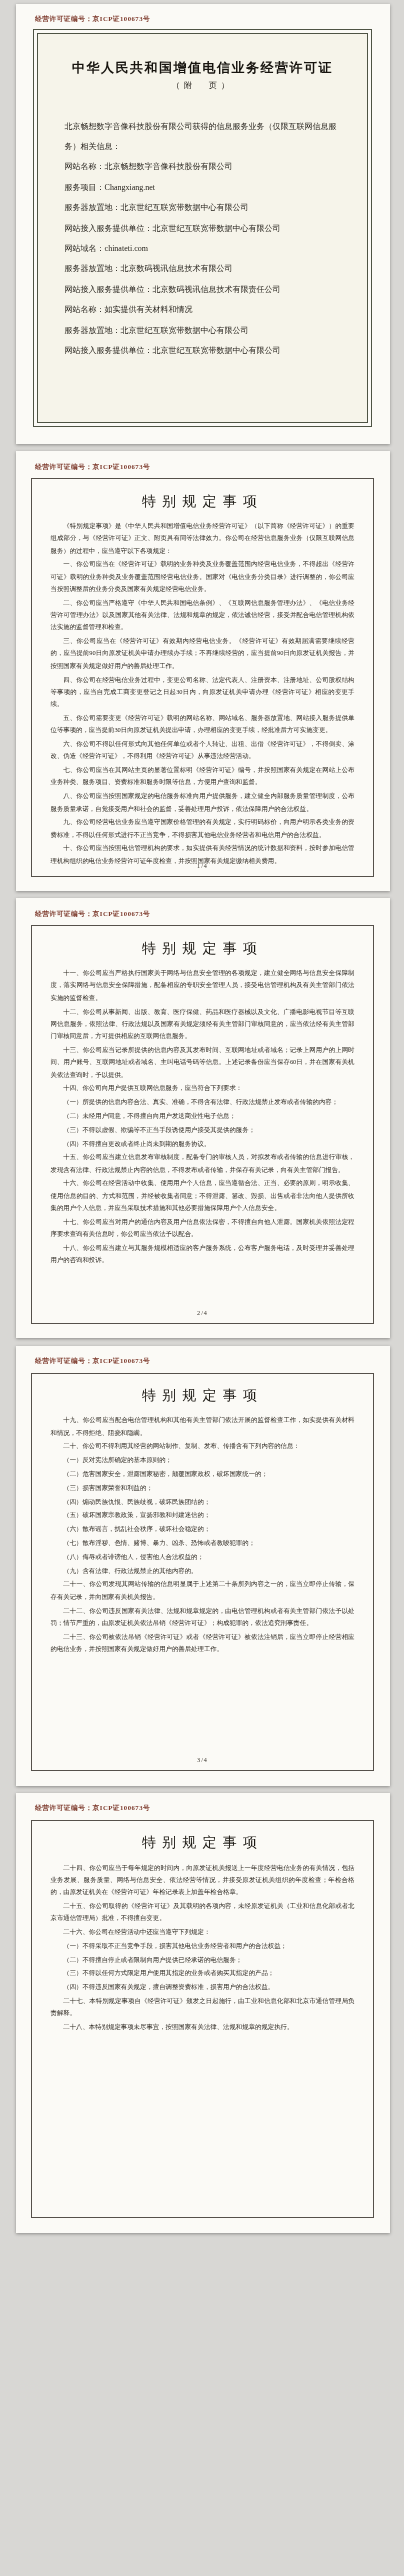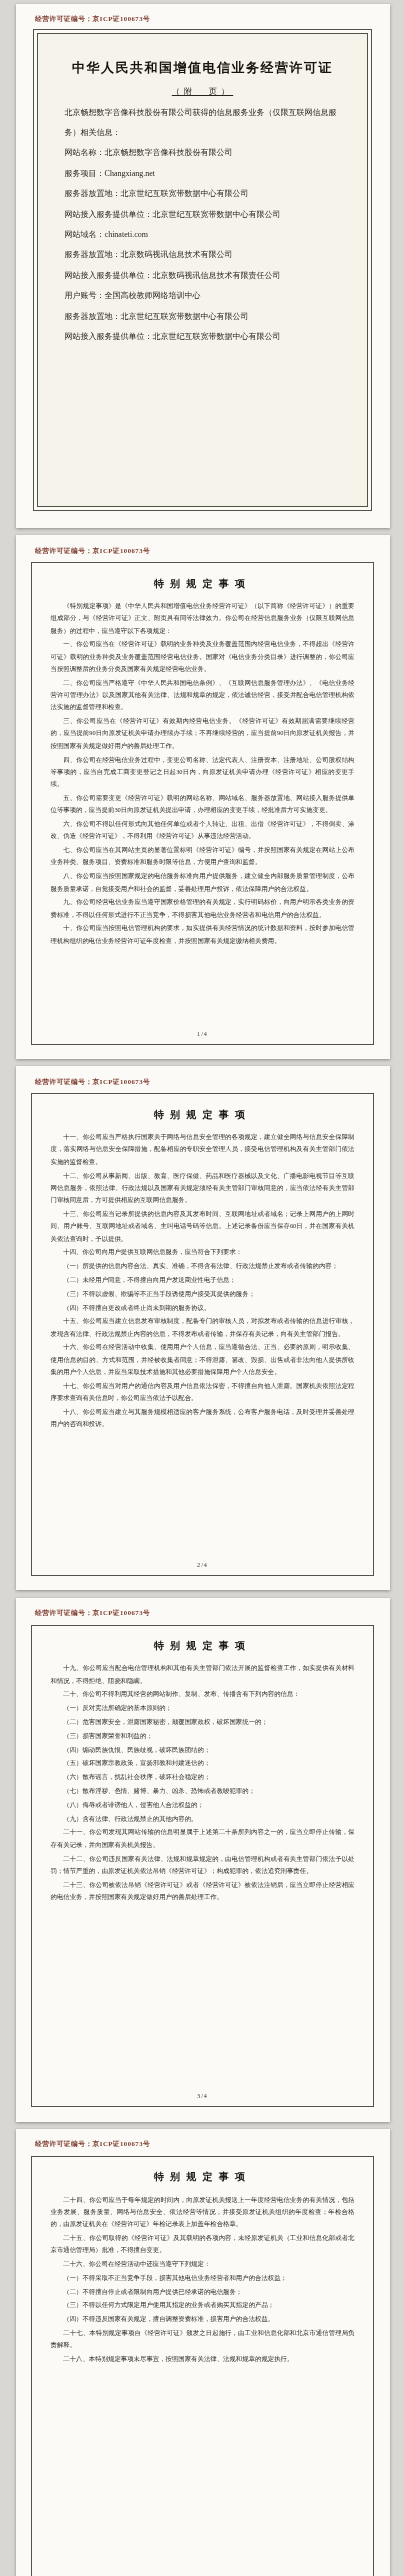--- a/index.html
+++ b/index.html
@@ -8,21 +8,21 @@
     width: 405px;
     background: #d8d7d4;
     font-family: "Liberation Serif", "DejaVu Serif", serif;
     color: #26221c;
   }
   .doc { padding: 4.1px 0 3.1px; }
 
   .page {
     position: relative;
     width: 374px;
-    height: 524px;
+    height: 440px;
     margin: 0 auto 7.2px;
     background: #fbfaf6;
     box-shadow: 0 1px 3.1px rgba(0,0,0,0.35);
   }
 
   .license-no {
     position: absolute;
     top: 11.3px;
     left: 19.6px;
     font-size: 6.7px;
@@ -49,26 +49,25 @@
     margin: 0;
     text-align: center;
     font-size: 13px;
     font-weight: bold;
     letter-spacing: 1.5px;
     color: #16130e;
   }
   .cert-subtitle {
     text-align: center;
     font-size: 8.2px;
-    margin-top: 9px;
+    margin-top: 3px;
     letter-spacing: 4.1px;
     color: #26221c;
-    text-decoration: underline;
-  }
-  .cert-body { margin-top: 6px; }
+  }
+  .cert-body { margin-top: 26px; }
   .cert-body p {
     margin: 0;
     font-size: 8px;
     line-height: 2.55;
     text-align: left;
     color: #26221c;
     word-break: break-all;
   }
 
   
@@ -76,22 +75,22 @@
     position: absolute;
     top: 27px; left: 15.5px; right: 15.5px; bottom: 14.4px;
     border: 0.5px solid #55504a;
     background: #fbfaf6;
     padding: 13.4px 18.5px 25px;
     overflow: hidden;
   }
   .reg-title {
     margin: 0 0 9.3px;
     text-align: center;
-    font-size: 10px;
-    font-weight: bold;
+    font-size: 14px;
+    font-weight: normal;
     letter-spacing: 6.2px;
     color: #1c1914;
   }
   .reg-body p {
     margin: 0 0 1.5px;
     font-size: 6.4px;
     line-height: 1.92;
     text-align: justify;
     text-indent: 2em;
     color: #2b261f;
@@ -123,21 +122,21 @@
 
           <p>网站名称：北京畅想数字音像科技股份有限公司</p>
           <p>服务项目：Changxiang.net</p>
           <p>服务器放置地：北京世纪互联宽带数据中心有限公司</p>
           <p>网站接入服务提供单位：北京世纪互联宽带数据中心有限公司</p>
 
           <p>网站域名：chinateti.com</p>
           <p>服务器放置地：北京数码视讯信息技术有限公司</p>
           <p>网站接入服务提供单位：北京数码视讯信息技术有限责任公司</p>
 
-          <p>用户账号：全国高校教师网络培训中心</p>
+          <p>网站名称：如实提供有关材料和情况</p>
           <p>服务器放置地：北京世纪互联宽带数据中心有限公司</p>
           <p>网站接入服务提供单位：北京世纪互联宽带数据中心有限公司</p>
         </div>
       </div>
     </div>
   </section>
 
   <section class="page">
     <div class="license-no">
       <span>经营许可证编号：</span><span>京ICP证100673号</span>

